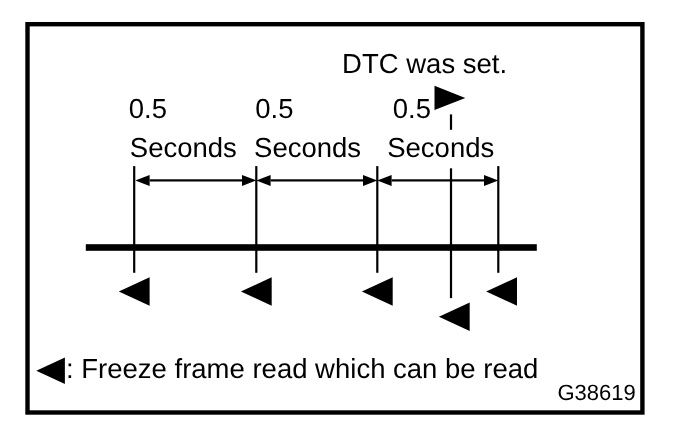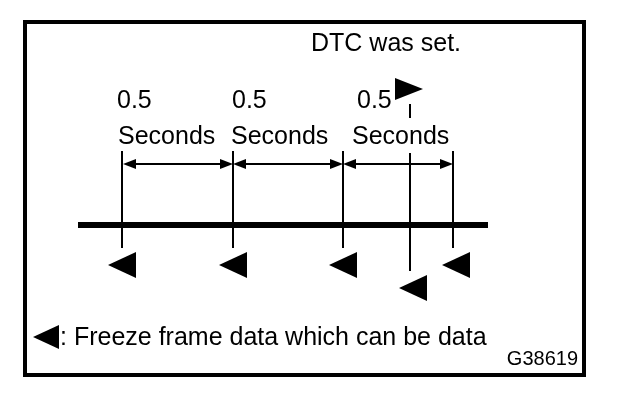--- a/index.html
+++ b/index.html
@@ -106,21 +106,21 @@
     line-height: 17px;
     color: #000000;
   }
 </style>
 </head>
 <body>
 
 <div class="canvas">
   <div class="frame"></div>
 
-  <div class="lbl" style="left:311px; top:28px;">DTC was set.</div>
+  <div class="lbl" style="left:311px; top:44px;">DTC was set.</div>
 
   <div class="tri-right" style="left:395px; top:78px;"></div>
   <div class="vline" style="left:409px; top:104px; height:14px;"></div>
 
   <div class="lbl" style="left:117px; top:85px;">0.5</div>
   <div class="lbl" style="left:232px; top:85px;">0.5</div>
   <div class="lbl" style="left:357px; top:85px;">0.5</div>
 
   <div class="lbl" style="left:118px; top:121px;">Seconds</div>
   <div class="lbl" style="left:231px; top:121px;">Seconds</div>
@@ -150,16 +150,16 @@
 
   <div class="timeline-bar"></div>
 
   <div class="tri-left" style="left:108px; top:252px;"></div>
   <div class="tri-left" style="left:219px; top:252px;"></div>
   <div class="tri-left" style="left:329px; top:252px;"></div>
   <div class="tri-left" style="left:399px; top:275px;"></div>
   <div class="tri-left" style="left:442px; top:252px;"></div>
 
   <div class="legend-tri"></div>
-  <div class="lbl" style="left:60px; top:321px; line-height:30px;">: Freeze frame data which can be data</div>
+  <div class="lbl" style="left:60px; top:321px; line-height:30px;">: Freeze frame read which can be read</div>
 
   <div class="figure-id">G38619</div>
 </div>
 
 </body></html>

